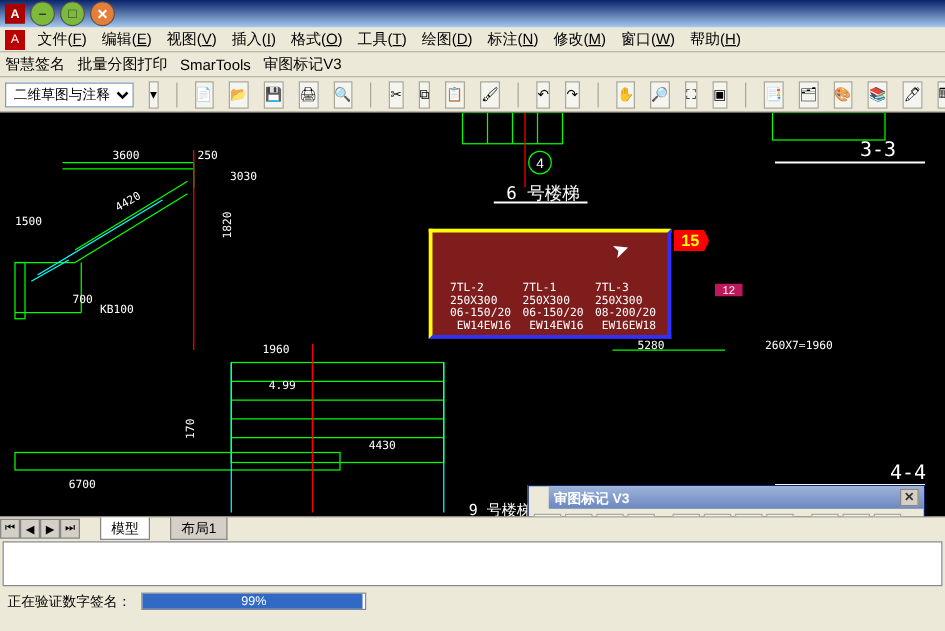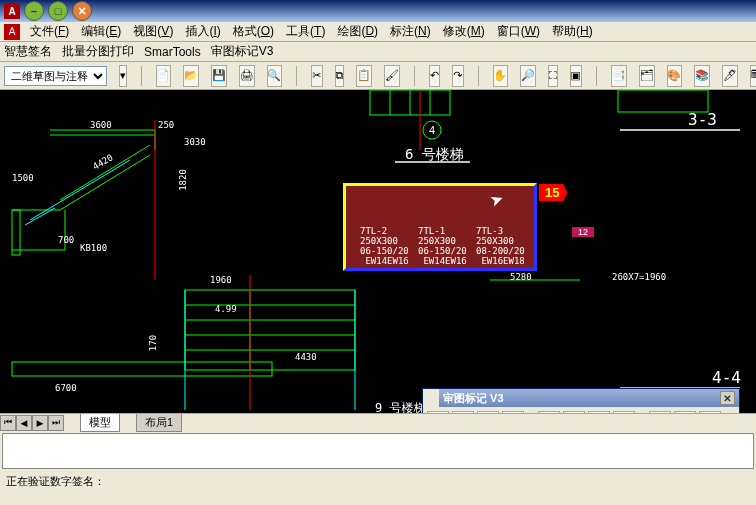--- a/index.html
+++ b/index.html
@@ -257,13 +257,17 @@
     <div class="tab-nav-btn">⏭</div>
   </div>
   <div class="tab">模型</div>
   <div class="tab inactive">布局1</div>
 </div>
 
 <div class="cmdline"></div>
 
 <div class="status-bar">
   <span>正在验证数字签名：</span>
+  <div class="progress">
+    <div class="progress-fill" style="width:99%"></div>
+    <div class="progress-text">99%</div>
+  </div>
 </div>
 
 </body></html>

